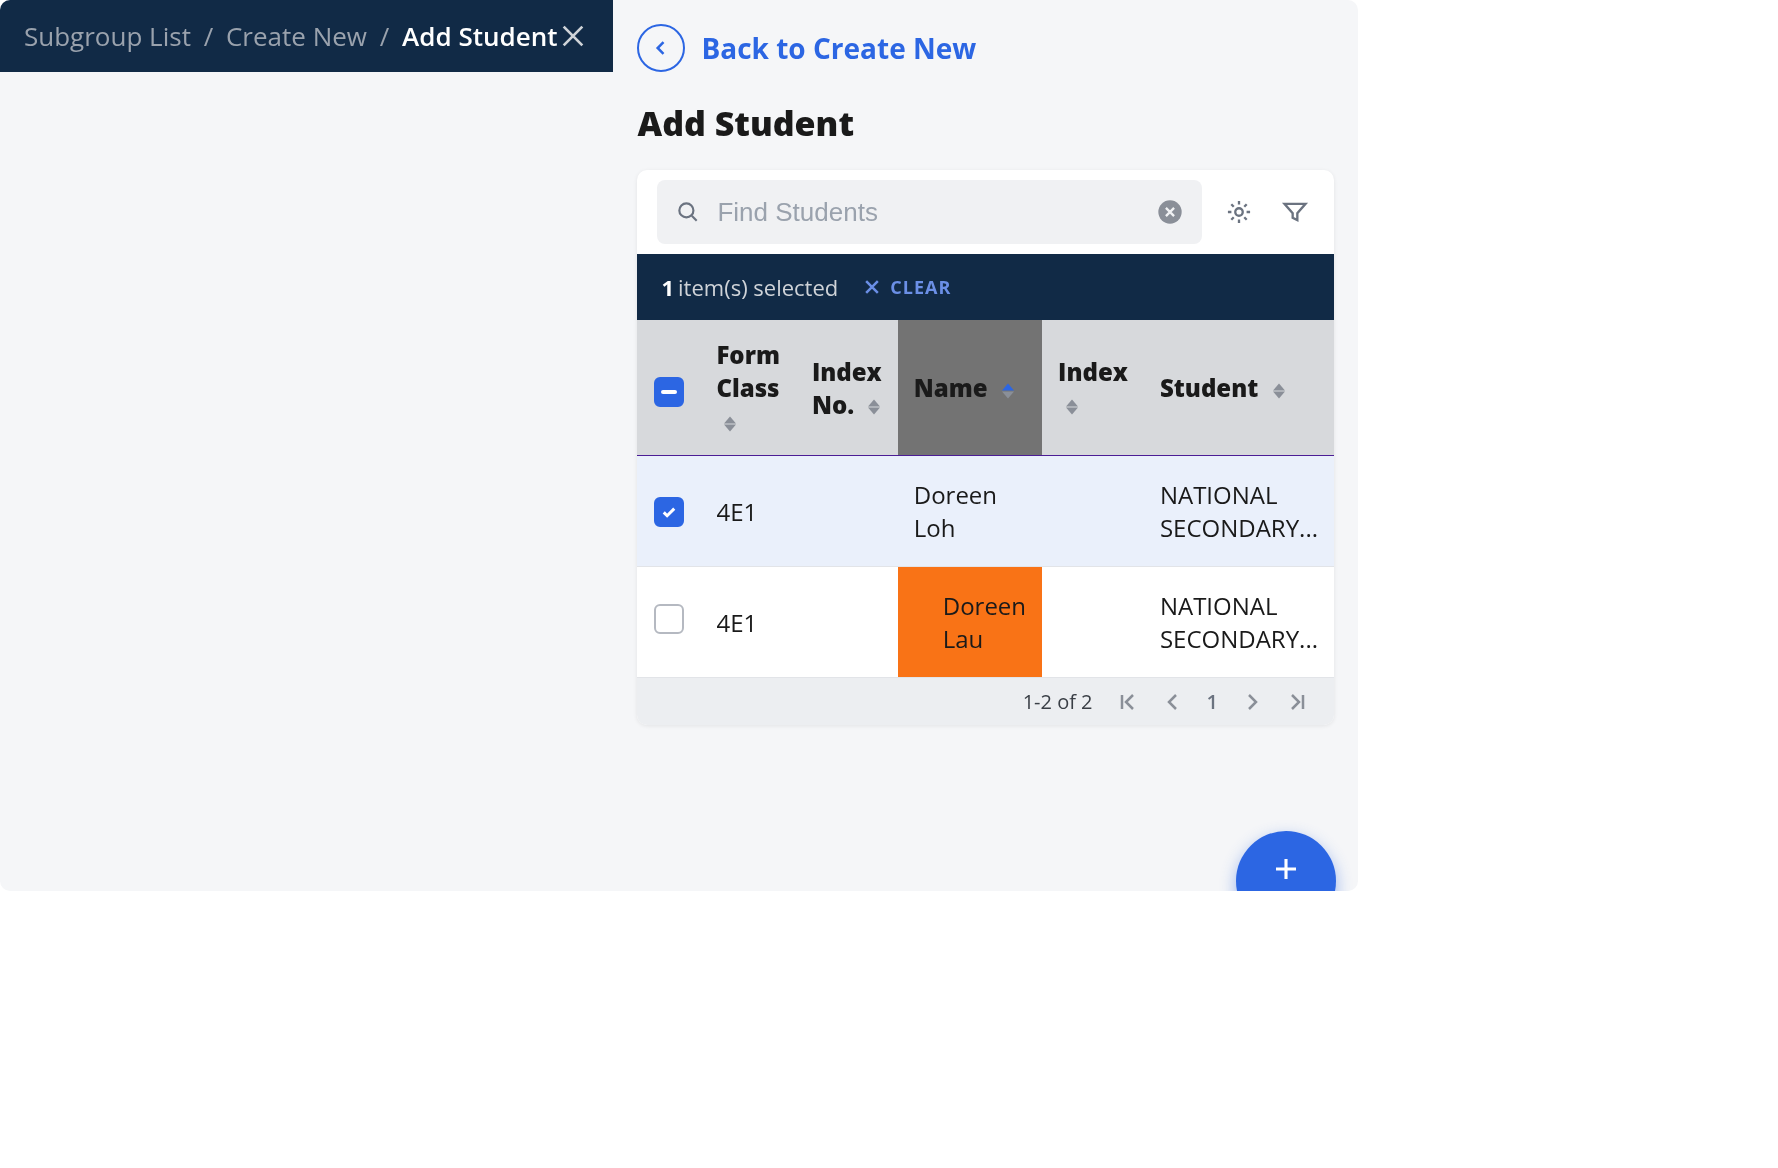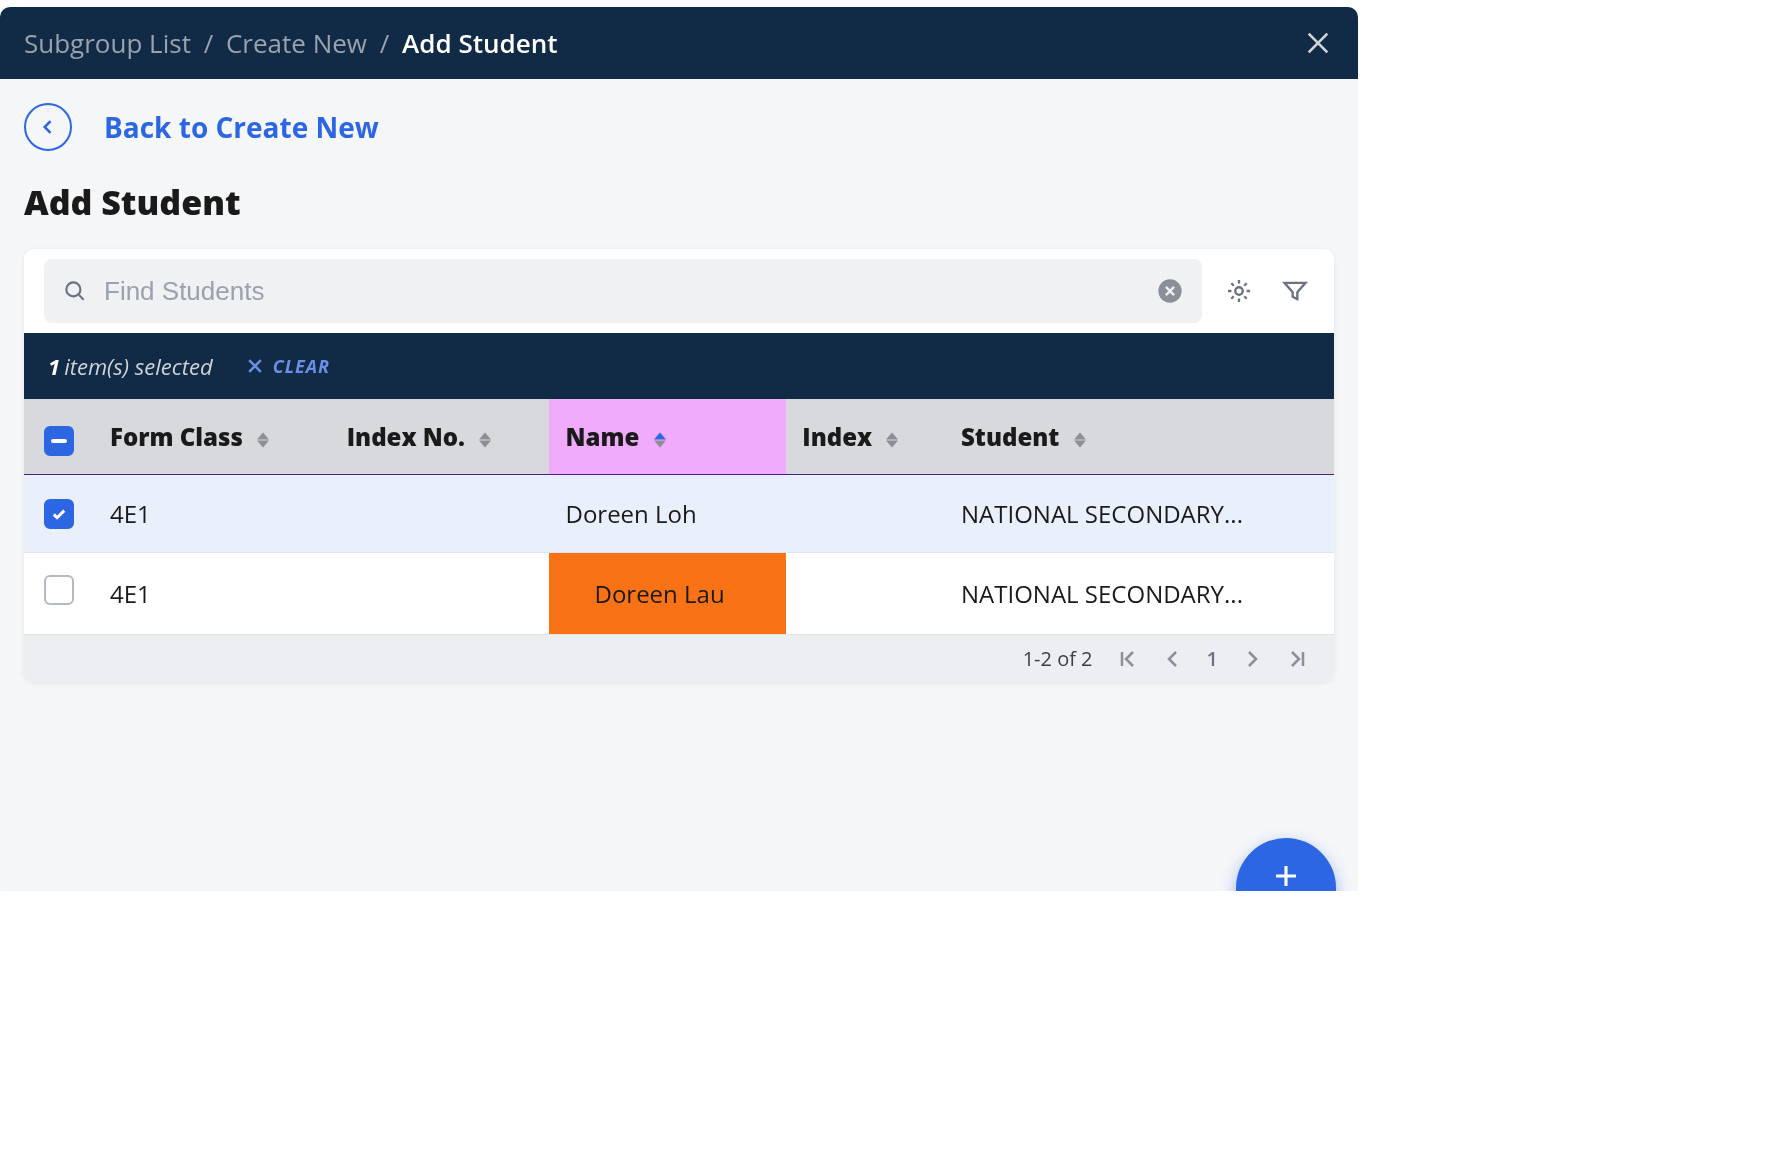--- a/index.html
+++ b/index.html
@@ -10,22 +10,21 @@
     height: 891px;
     overflow: hidden;
   }
   .modal {
     width: 100%;
     height: 100%;
     background: #f5f6f8;
     border-radius: 10px;
     overflow: hidden;
     display: flex;
-    flex-direction: column;
-    margin-top: 7px;
+    flex-direction: row;
   }
   
   .modal-header {
     background: #112a46;
     color: #cfd3d8;
     display: flex;
     align-items: center;
     justify-content: space-between;
     padding: 0 24px;
     height: 72px;
@@ -38,21 +37,21 @@
   .breadcrumb .sep { margin: 0 6px; color: #9aa2ad; }
   .breadcrumb .current { color: #fff; font-weight: 600; }
   .close-btn {
     width: 32px; height: 32px;
     cursor: pointer;
     color: #cfd3d8;
   }
   .close-btn svg { width: 100%; height: 100%; }
 
   .content { padding: 24px 24px 0; flex: 1; position: relative; }
-  .back-row { display: flex; align-items: center; gap: 32px; margin-bottom: 28px; cursor: pointer; }
+  .back-row { display: flex; align-items: center; gap: 16px; margin-bottom: 28px; cursor: pointer; }
   .back-circle {
     width: 48px; height: 48px; border: 2px solid #2c66e3; border-radius: 50%;
     display: flex; align-items: center; justify-content: center; color: #2c66e3;
   }
   .back-label { color: #2c66e3; font-size: 28px; font-weight: 700; }
   .page-title { font-size: 34px; font-weight: 800; color: #1a1a1a; margin-bottom: 24px; }
 
   .card {
     background: #fff;
     border-radius: 10px;
@@ -71,33 +70,33 @@
     font-size: 26px; color: #333;
   }
   .search-box input::placeholder { color: #9aa2ad; }
   .search-icon { width: 26px; height: 26px; color: #6b7380; }
   .search-clear { width: 28px; height: 28px; color: #8a8f98; cursor: pointer; }
   .gear-btn, .filter-btn { width: 38px; height: 38px; color: #6b7380; cursor: pointer; display:flex; align-items:center; justify-content:center; }
   .gear-btn svg, .filter-btn svg { width: 28px; height: 28px; }
 
   .selection-bar {
     background: #112a46; color: #cfd3d8;
-    display: flex; align-items: center; gap: 32px;
-    padding: 18px 24px; font-size: 22px; font-style: italic;
+    display: flex; align-items: center; gap: 24px;
+    padding: 18px 24px; font-size: 22px;
   }
   .selection-bar .count strong { color: #fff; font-weight: 700; margin-right: 4px; }
   .clear-btn { display: flex; align-items: center; gap: 8px; color: #6b8fe6; cursor: pointer; font-weight: 700; letter-spacing: 1px; font-size: 18px;}
   .clear-btn svg { width: 20px; height: 20px; }
 
   table { width: 100%; border-collapse: collapse; }
   thead th {
     background: #d7d9dc; text-align: left; font-size: 24px; font-weight: 800;
     color: #1a1a1a; padding: 18px 16px; border-bottom: 1px solid #4c1d95;
   }
-  thead th.sorted { background: #f0abfc; }
+  thead th.sorted { background: #737373; }
   th .sort-icons { display: inline-flex; flex-direction: column; margin-left: 8px; vertical-align: middle; }
   th .sort-icons svg { width: 12px; height: 8px; }
   th .sort-icons .up { color: #2c66e3; }
   th .sort-icons .down { color: #8a8f98; }
   th .sort-icons.neutral .up, th .sort-icons.neutral .down { color: #8a8f98; }
 
   tbody td {
     font-size: 24px; color: #1a1a1a; padding: 22px 16px; border-bottom: 1px solid #e2e4e8;
     vertical-align: middle;
   }

